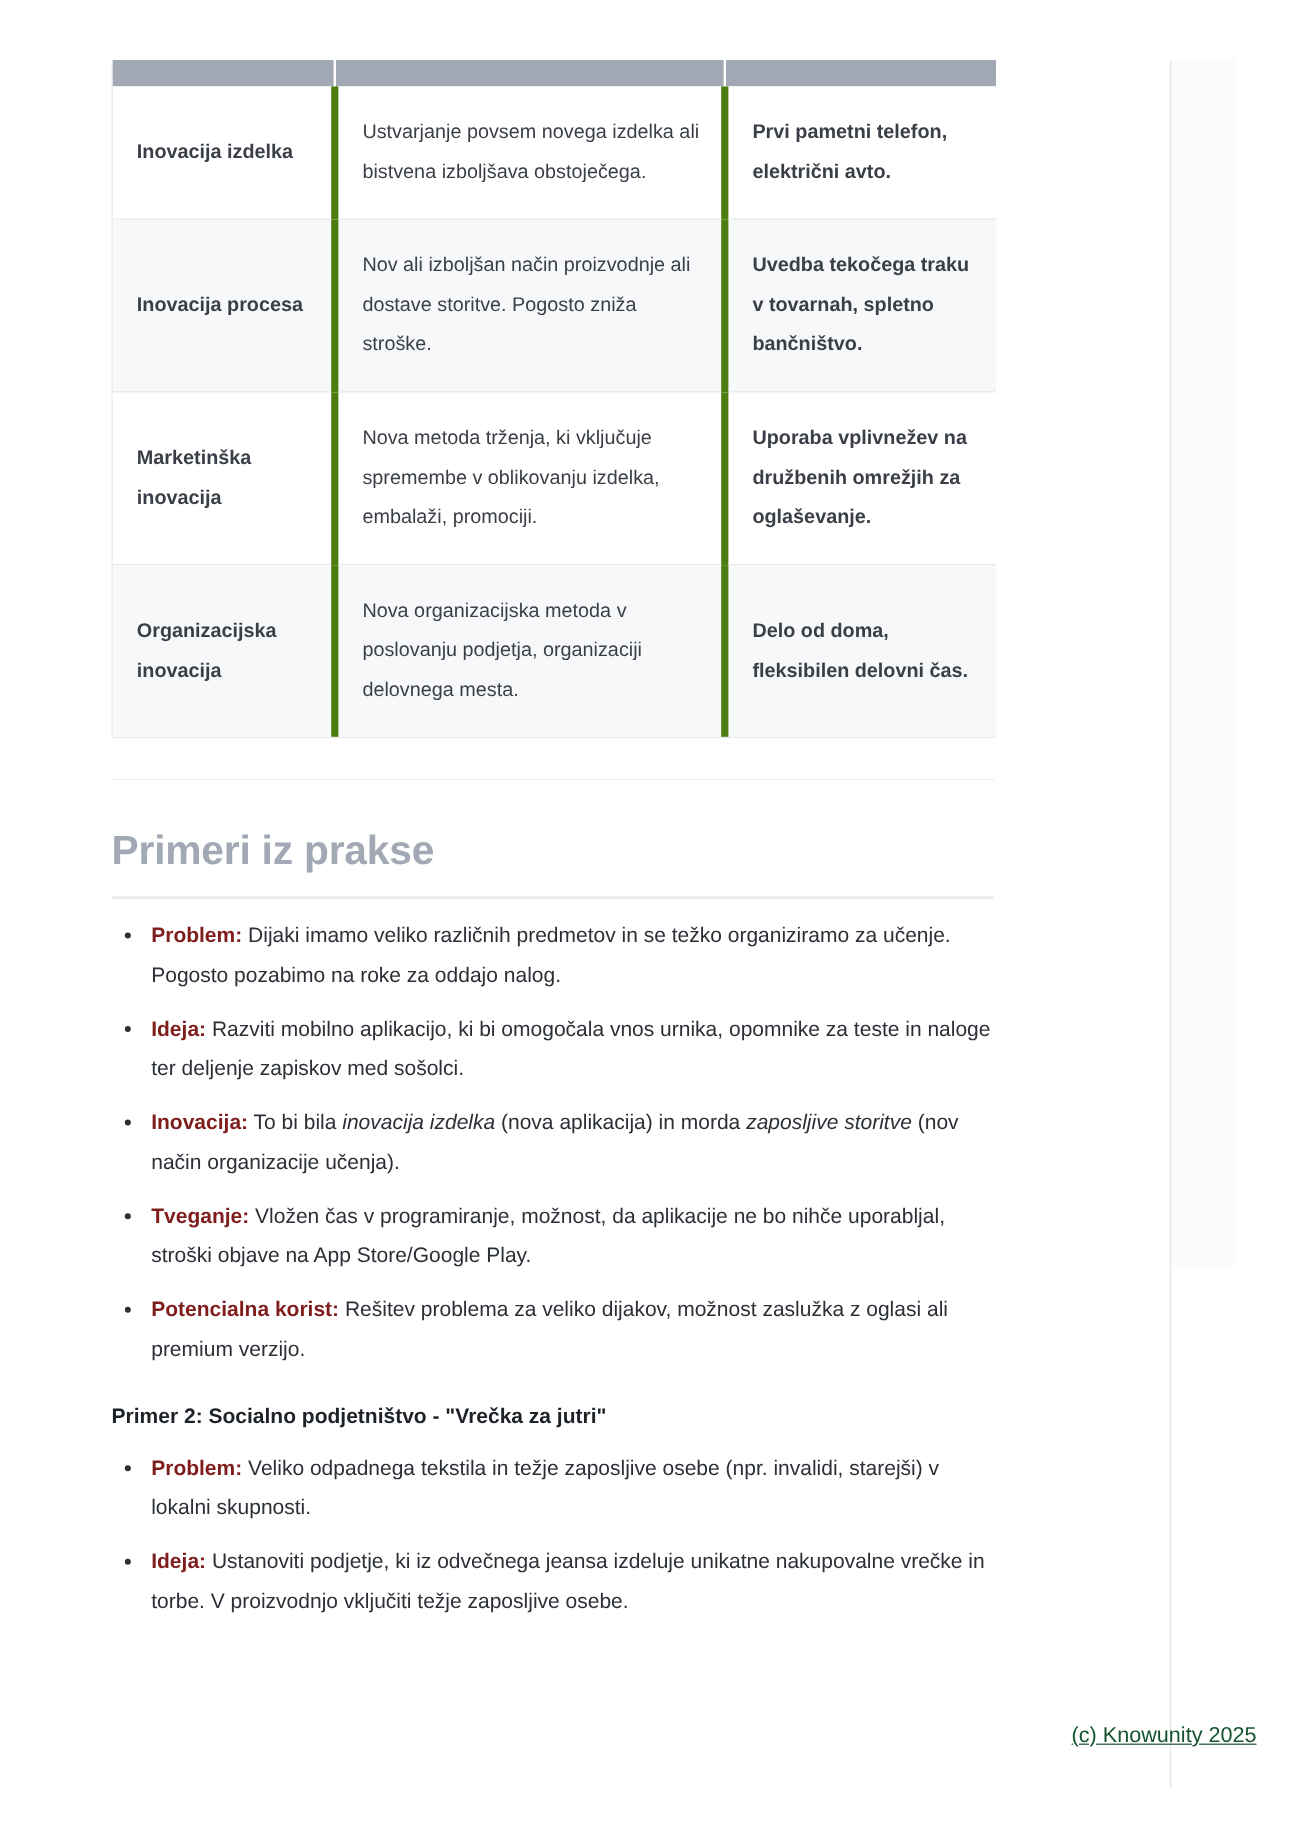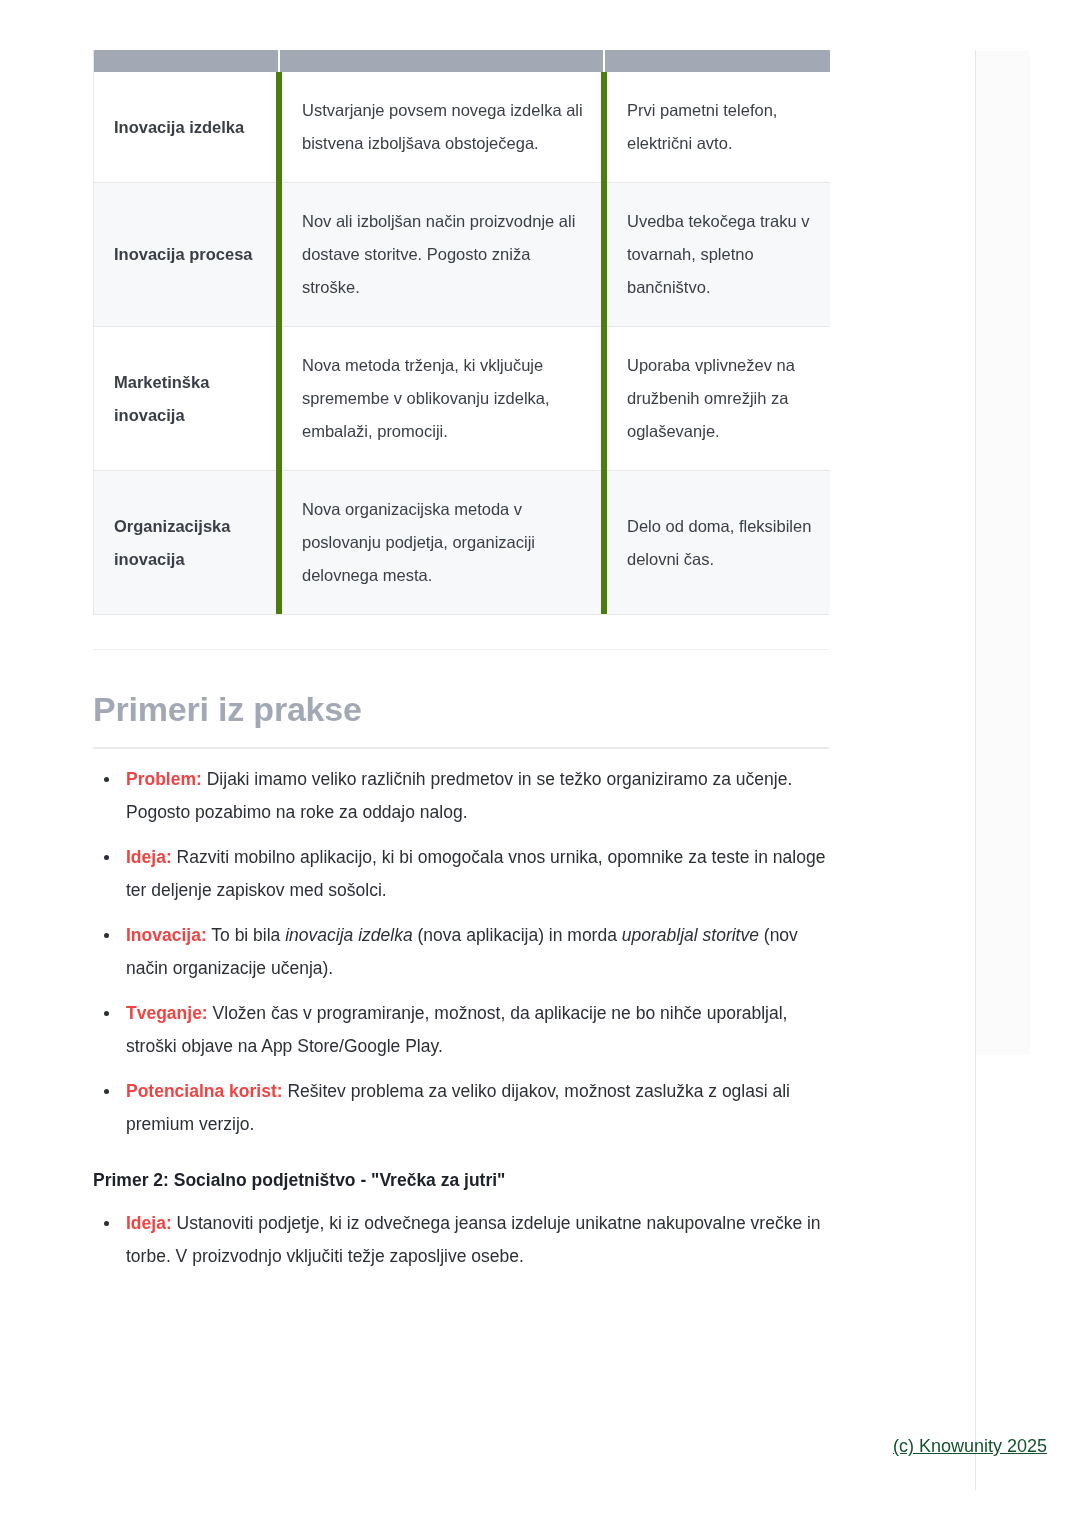--- a/index.html
+++ b/index.html
@@ -89,21 +89,21 @@
   table.inno tbody tr:nth-child(even) td { background: #f7f8fa; }
   table.inno tbody tr:nth-child(odd)  td { background: #ffffff; }
 
   td.cat {
     font-weight: bold;
     color: #1d2228;
     padding-left: 20px;
     padding-right: 10px;
   }
   td.desc { padding-left: 20px; padding-right: 22px; }
-  td.ex   { padding-left: 22px; padding-right: 16px; }
+  td.ex   { padding-left: 22px; padding-right: 16px; font-weight: bold; }
 
   
   .hr-top {
     margin-top: 34px;
     height: 1px;
     background: #eceef0;
     width: 736px;
   }
 
   
@@ -149,21 +149,21 @@
   ul.points li::before {
     content: "";
     position: absolute;
     left: 11px;
     top: 14px;
     width: 5px;
     height: 5px;
     border-radius: 50%;
     background: #2b2f36;
   }
-  ul.points li b { font-weight: bold; color: #ef4444; }
+  ul.points li b { font-weight: bold; color: #7f1d1d; }
   ul.points li i { font-style: italic; }
 
   
   .watermark {
     position: absolute;
     left: 893px;
     top: 1437px;
     font-size: 18px;
     line-height: 18px;
     color: #14532d;
@@ -226,33 +226,36 @@
     <div class="hr-under"></div>
 
     <ul class="points">
       <li>
         <b>Problem:</b><span> Dijaki imamo veliko različnih predmetov in se težko organiziramo za učenje. Pogosto pozabimo na roke za oddajo nalog.</span>
       </li>
       <li>
         <b>Ideja:</b><span> Razviti mobilno aplikacijo, ki bi omogočala vnos urnika, opomnike za teste in naloge ter deljenje zapiskov med sošolci.</span>
       </li>
       <li>
-        <b>Inovacija:</b><span> To bi bila </span><i>inovacija izdelka</i><span> (nova aplikacija) in morda </span><i>uporabljal storitve</i><span> (nov način organizacije učenja).</span>
+        <b>Inovacija:</b><span> To bi bila </span><i>inovacija izdelka</i><span> (nova aplikacija) in morda </span><i>zaposljive storitve</i><span> (nov način organizacije učenja).</span>
       </li>
       <li>
         <b>Tveganje:</b><span> Vložen čas v programiranje, možnost, da aplikacije ne bo nihče uporabljal, stroški objave na App Store/Google Play.</span>
       </li>
       <li>
         <b>Potencialna korist:</b><span> Rešitev problema za veliko dijakov, možnost zaslužka z oglasi ali premium verzijo.</span>
       </li>
     </ul>
 
     <h3 class="example-title">Primer 2: Socialno podjetništvo - "Vrečka za jutri"</h3>
     <ul class="points">
       <li>
+        <b>Problem:</b><span> Veliko odpadnega tekstila in težje zaposljive osebe (npr. invalidi, starejši) v lokalni skupnosti.</span>
+      </li>
+      <li>
         <b>Ideja:</b><span> Ustanoviti podjetje, ki iz odvečnega jeansa izdeluje unikatne nakupovalne vrečke in torbe. V proizvodnjo vključiti težje zaposljive osebe.</span>
       </li>
     </ul>
 
   </div>
 
   <div class="watermark">(c) Knowunity 2025</div>
 
 </div>
 

